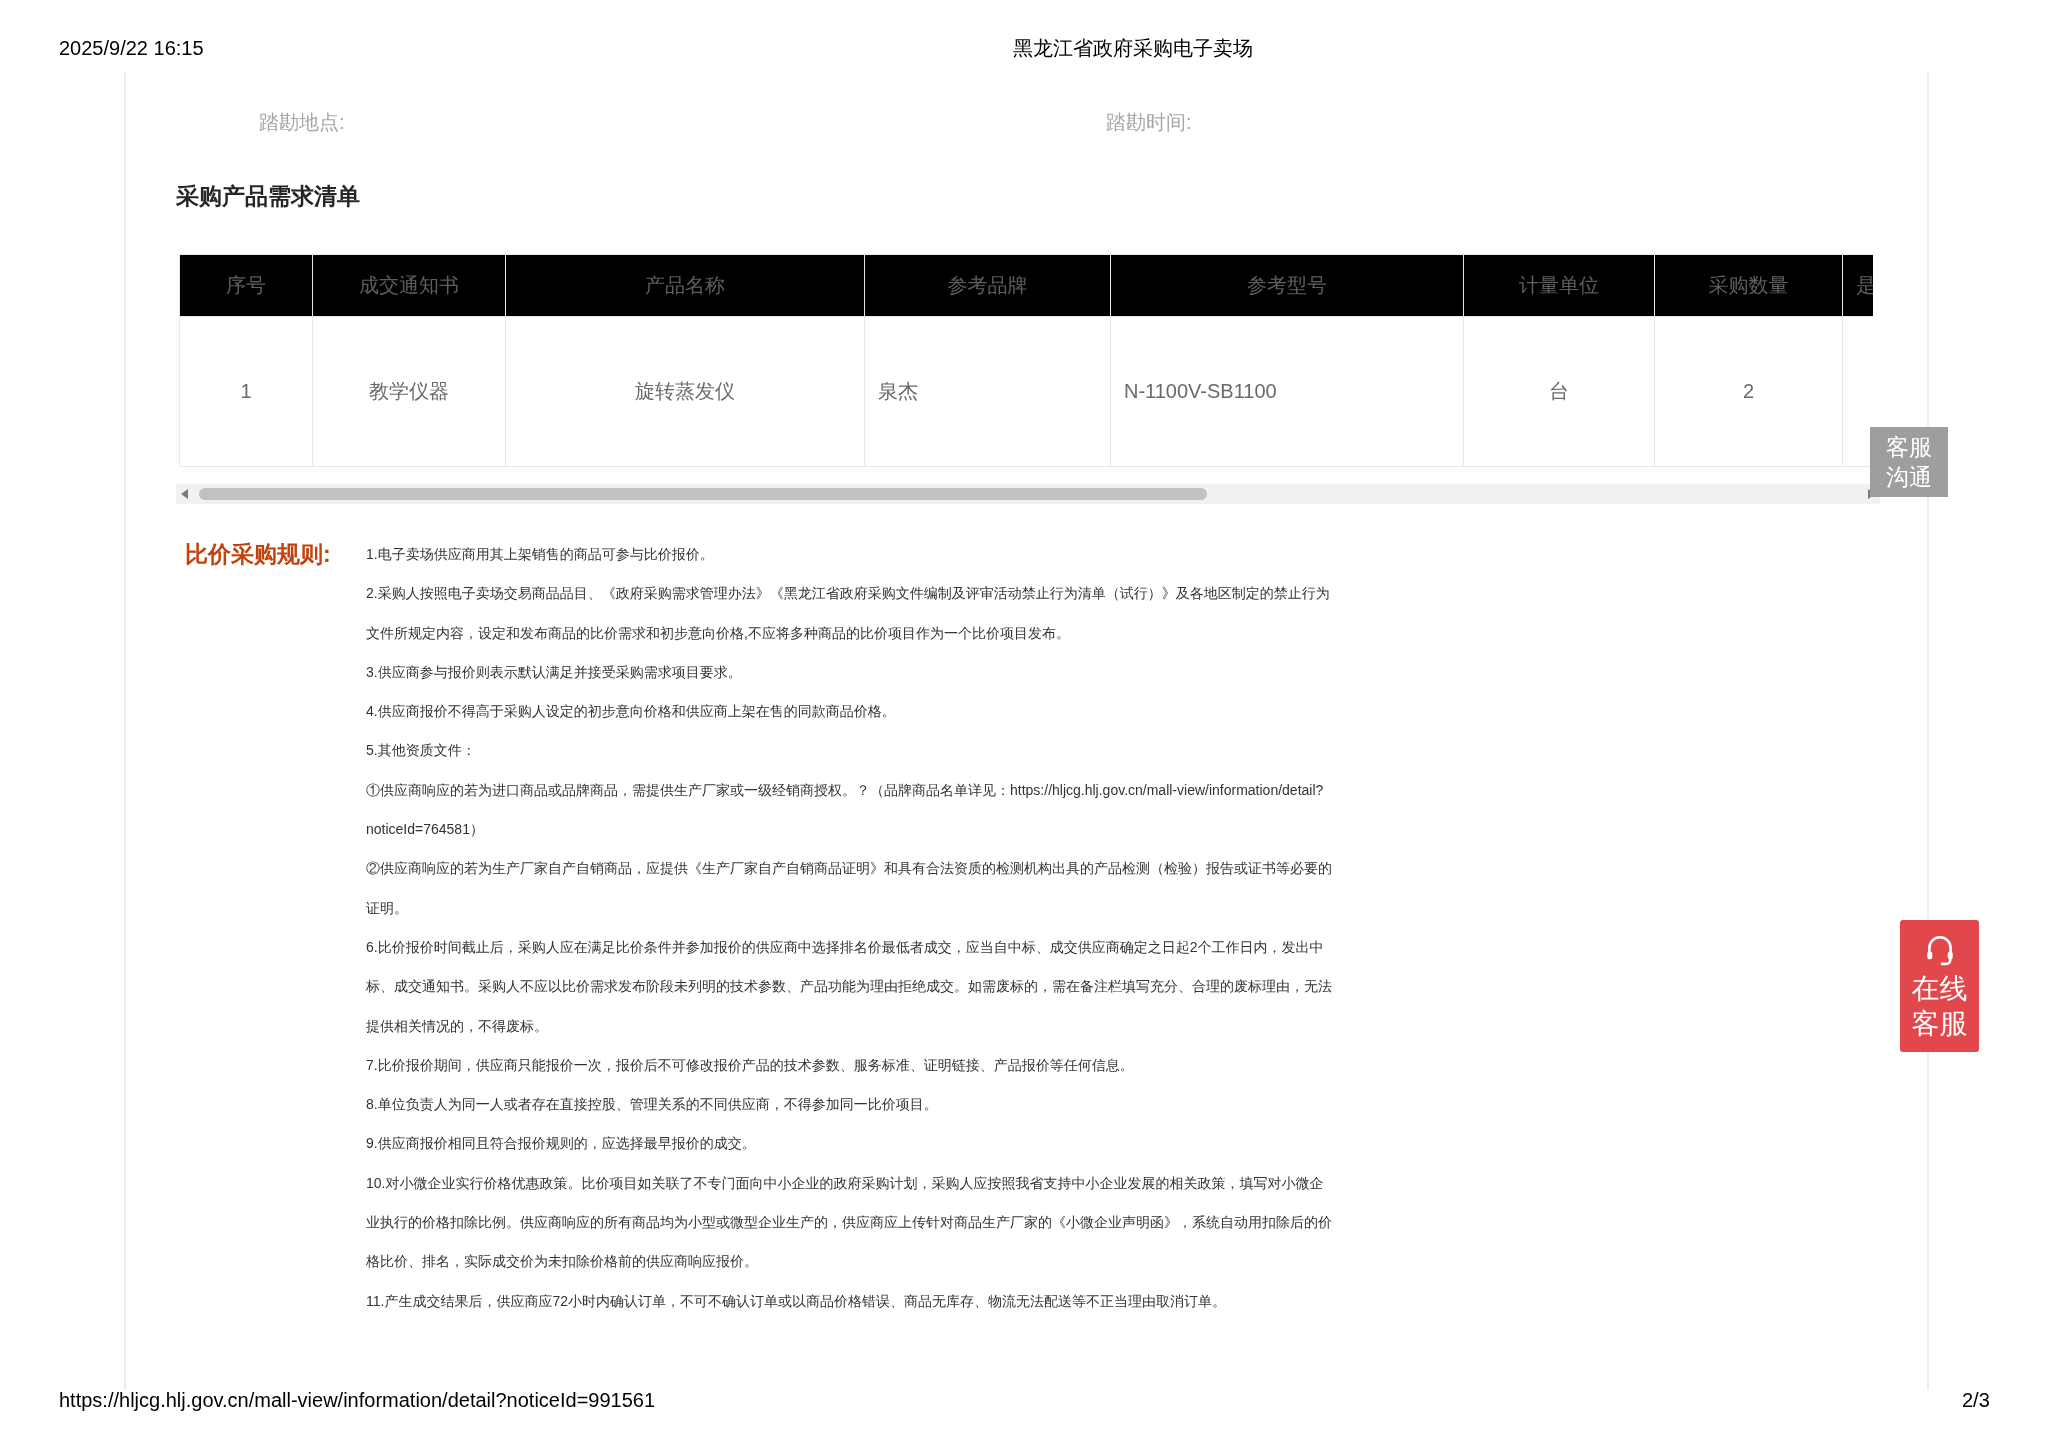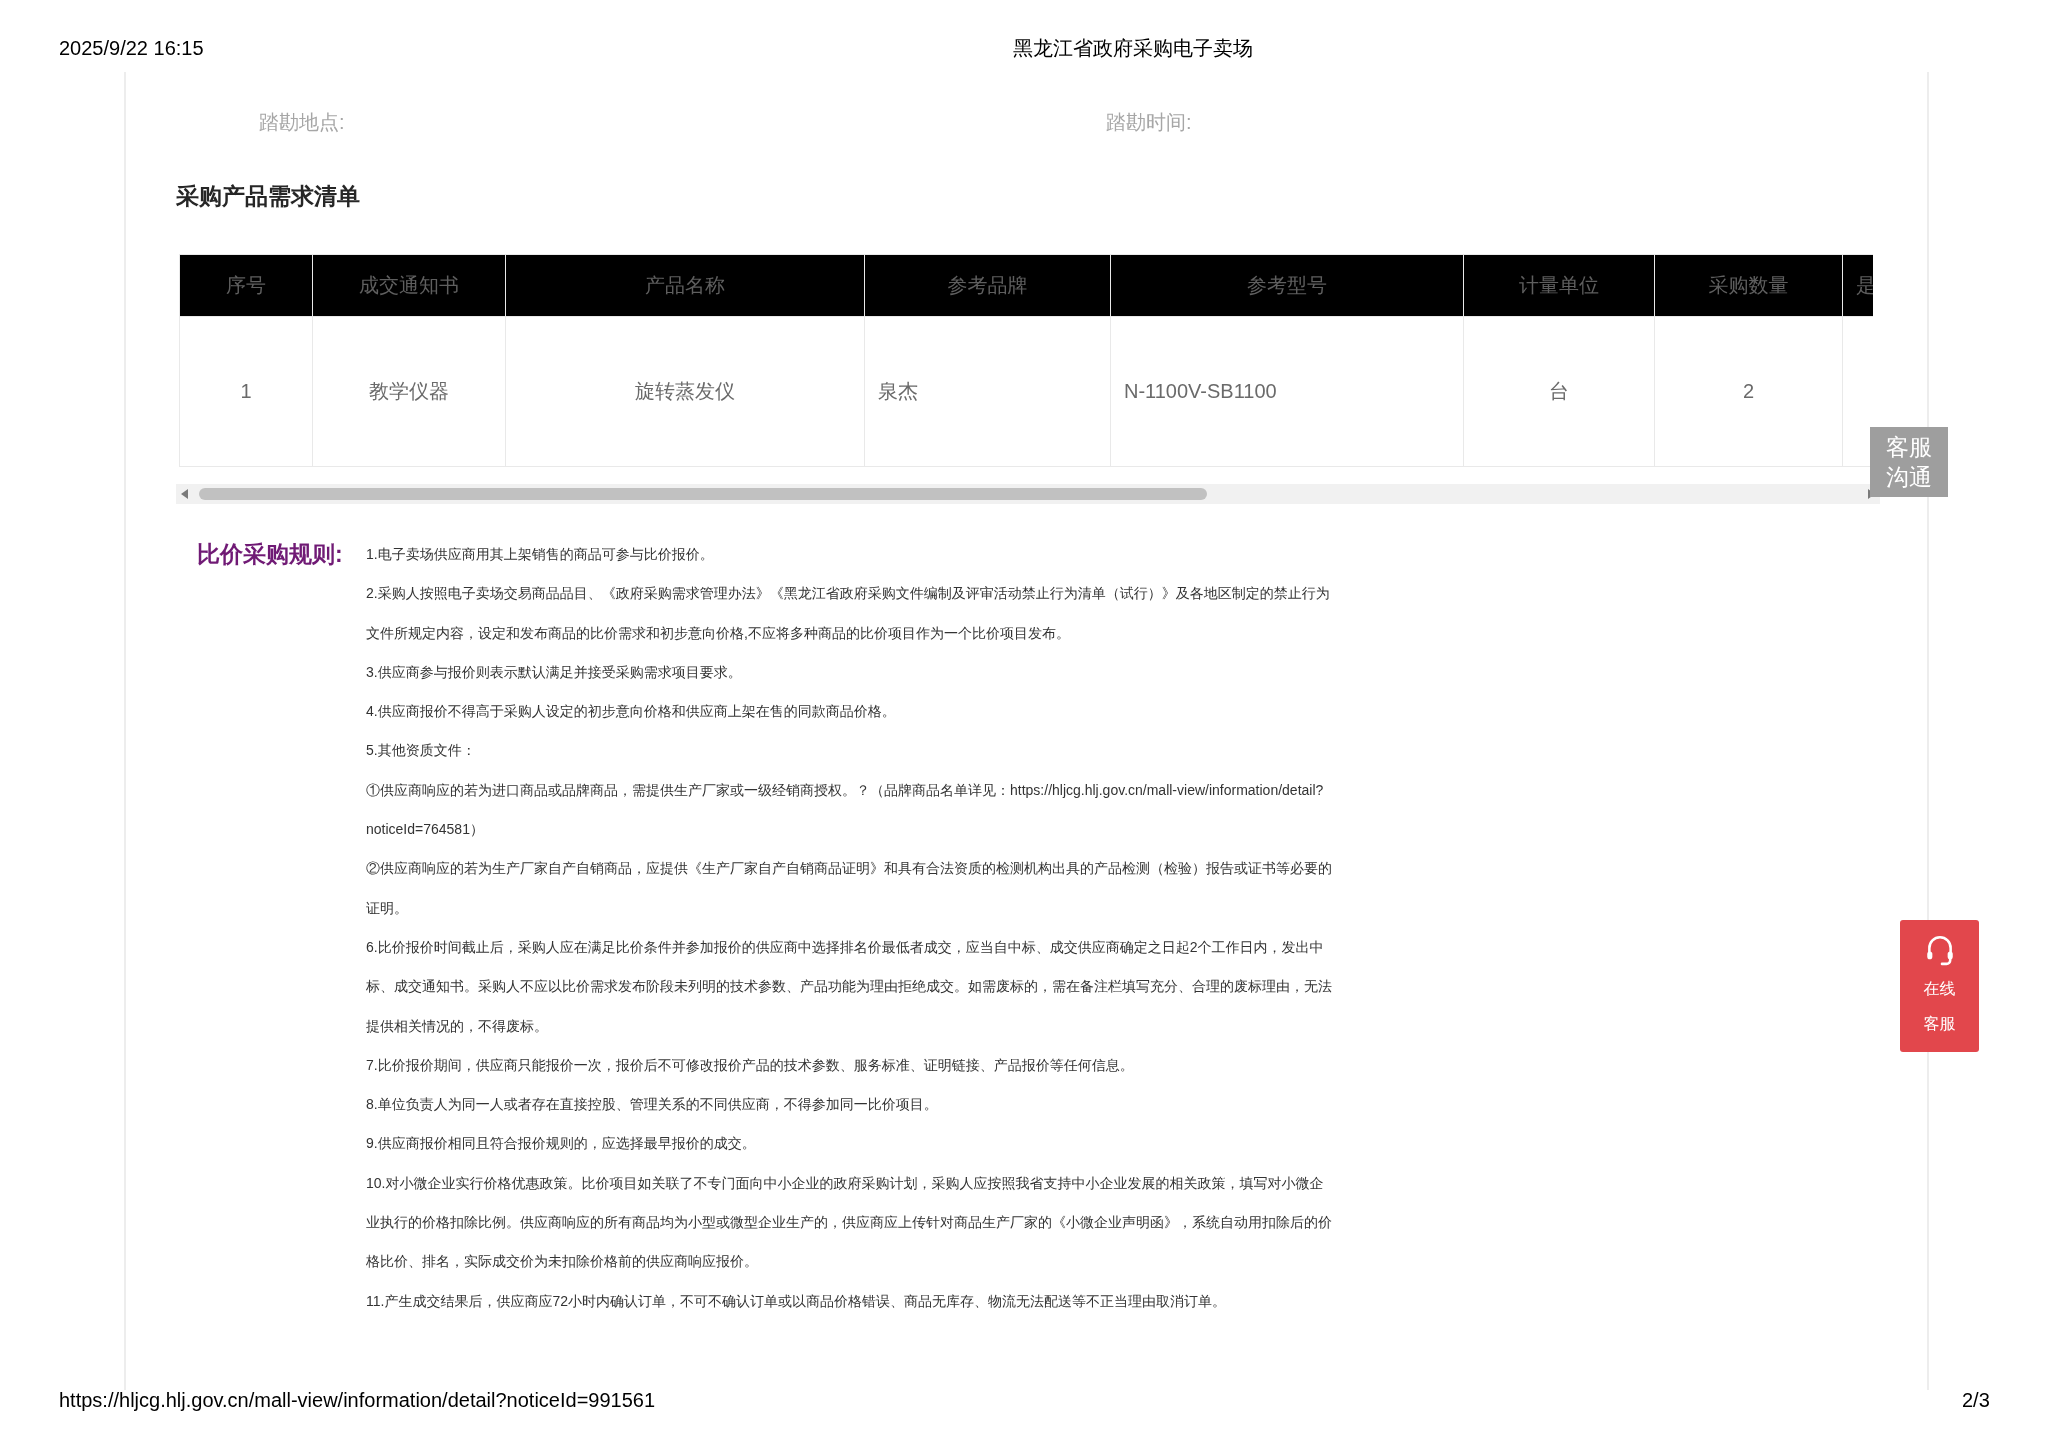--- a/index.html
+++ b/index.html
@@ -36,30 +36,30 @@
   table.product .clip-col{text-align:left;padding-left:13px;}
 
   
   .hscrollbar{position:absolute;left:176px;top:484px;width:1704px;height:20px;background:#f1f1f1;}
   .hscroll-thumb{position:absolute;left:23px;top:4px;width:1008px;height:12px;background:#c1c1c1;border-radius:6px;}
   .hscroll-arrow{position:absolute;top:5px;width:0;height:0;}
   .hscroll-arrow.left{left:5px;border-top:5px solid transparent;border-bottom:5px solid transparent;border-right:7px solid #7a7a7a;}
   .hscroll-arrow.right{right:5px;border-top:5px solid transparent;border-bottom:5px solid transparent;border-left:7px solid #7a7a7a;}
 
   
-  .rules-label{position:absolute;left:197px;top:535px;font-size:23px;line-height:39.3px;font-weight:bold;color:#701a75;white-space:nowrap;}
+  .rules-label{position:absolute;left:185px;top:535px;font-size:23px;line-height:39.3px;font-weight:bold;color:#c2410c;white-space:nowrap;}
   .rules-lines{position:absolute;left:366px;top:535px;font-size:14px;color:#333;}
   .rule-line{height:39.3px;line-height:39.3px;white-space:nowrap;}
 
   
   .chat-tag{position:absolute;left:1870px;top:427px;width:78px;height:70px;background:#9e9e9e;
       color:#fff;font-size:23px;line-height:30px;text-align:center;box-sizing:border-box;padding-top:5px;cursor:pointer;z-index:5;}
   .online-service{position:absolute;left:1900px;top:920px;width:79px;height:132px;background:#e2474c;border-radius:3px;
       color:#fff;display:flex;flex-direction:column;align-items:center;box-sizing:border-box;padding-top:13px;cursor:pointer;z-index:5;}
-  .online-service .svc-line{font-size:16px;line-height:35px;}
+  .online-service .svc-line{font-size:28px;line-height:35px;}
   .headset-icon{width:36px;height:34px;margin-bottom:4px;}
 </style>
 </head>
 <body>
 
 <div class="page">
 
   <div class="print-date">2025/9/22 16:15</div>
   <div class="print-title">黑龙江省政府采购电子卖场</div>
 

